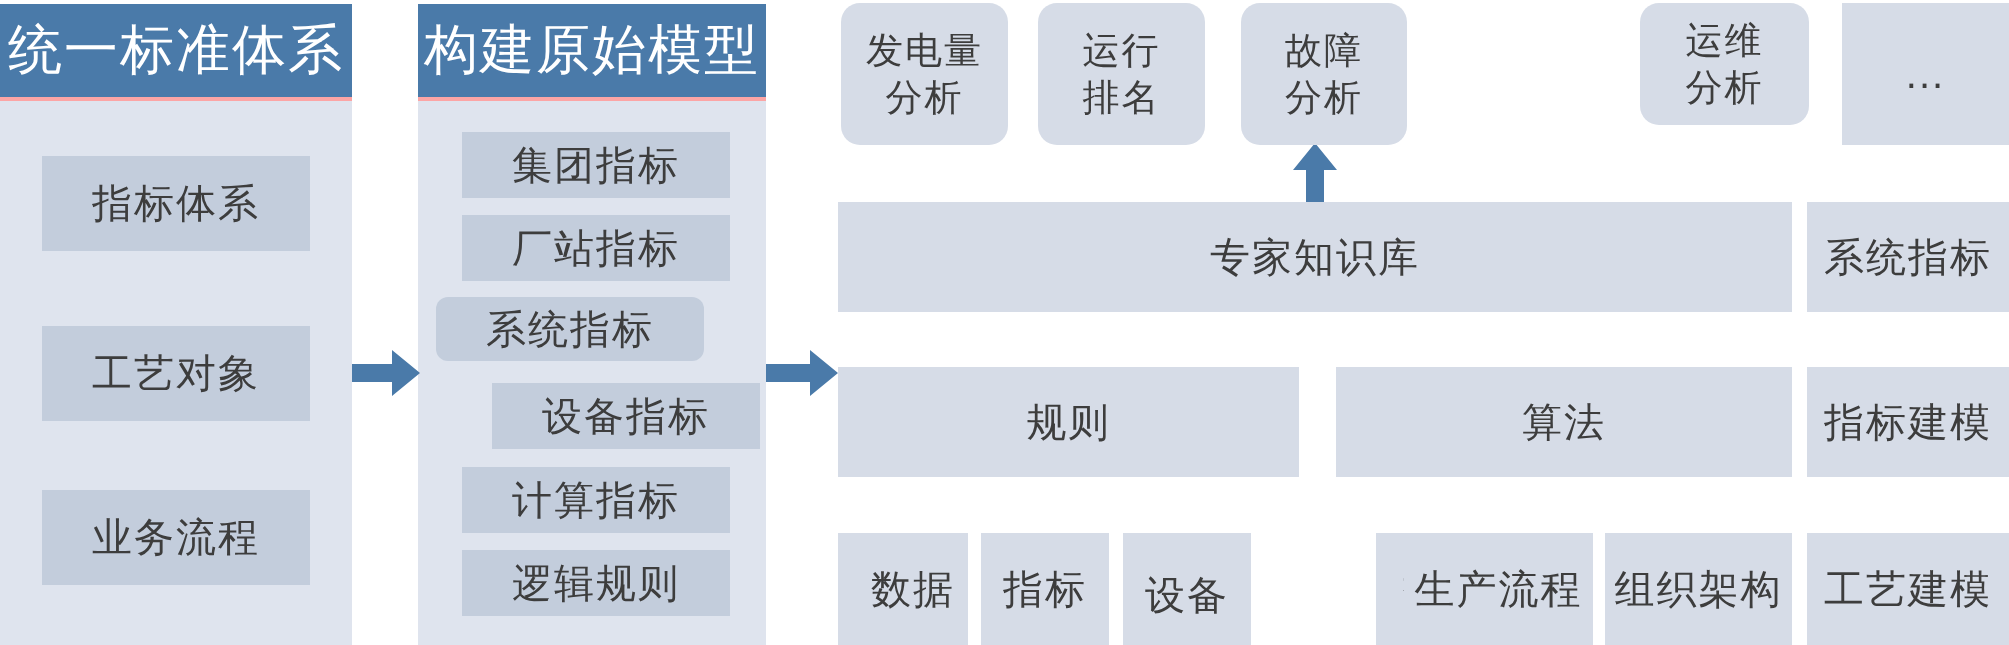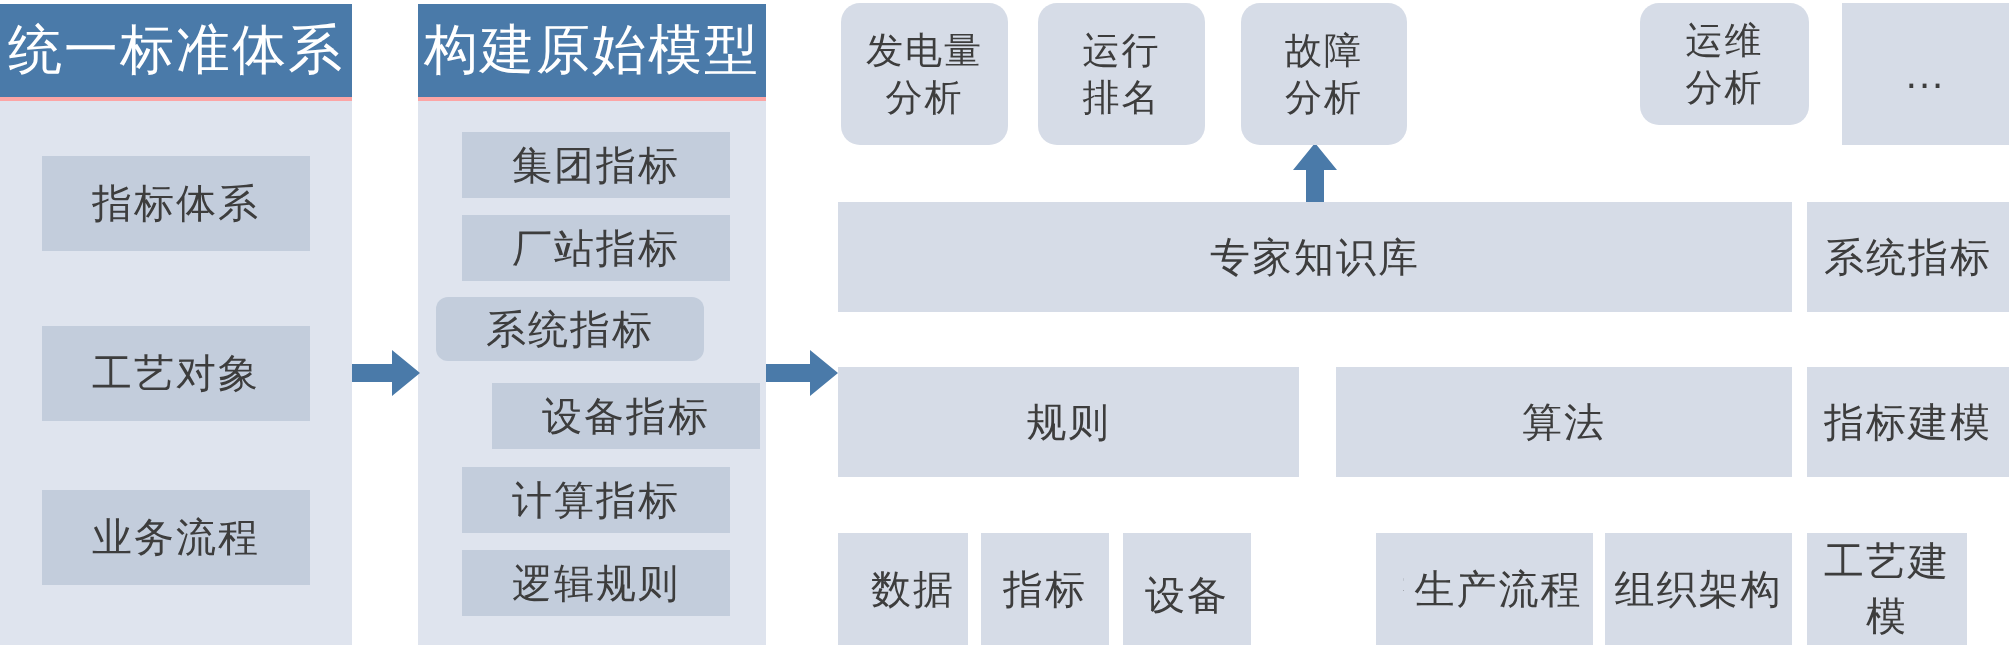--- a/index.html
+++ b/index.html
@@ -73,15 +73,15 @@
   <div class="abs box" style="left:838px;top:367px;width:461px;height:110px;">规则</div>
   <div class="abs box" style="left:1336px;top:367px;width:456px;height:110px;">算法</div>
   <div class="abs box" style="left:1807px;top:367px;width:202px;height:110px;">指标建模</div>
 
   <div class="abs box" style="left:838px;top:533px;width:130px;height:112px;padding-left:20px;">数据</div>
   <div class="abs box" style="left:981px;top:533px;width:128px;height:112px;">指标</div>
   <div class="abs box" style="left:1123px;top:533px;width:128px;height:125px;">设备</div>
   <div class="abs box" style="left:1328px;top:533px;width:139px;height:112px;margin-left:48px;">拓扑</div>
   <div class="abs box" style="left:1404px;top:533px;width:189px;height:112px;">生产流程</div>
   <div class="abs box" style="left:1605px;top:533px;width:187px;height:112px;">组织架构</div>
-  <div class="abs box" style="left:1807px;top:533px;width:160px;height:112px;">工艺建模</div>
+  <div class="abs box" style="left:1807px;top:533px;width:202px;height:112px;">工艺建模</div>
 
 </div>
 
 </body></html>

